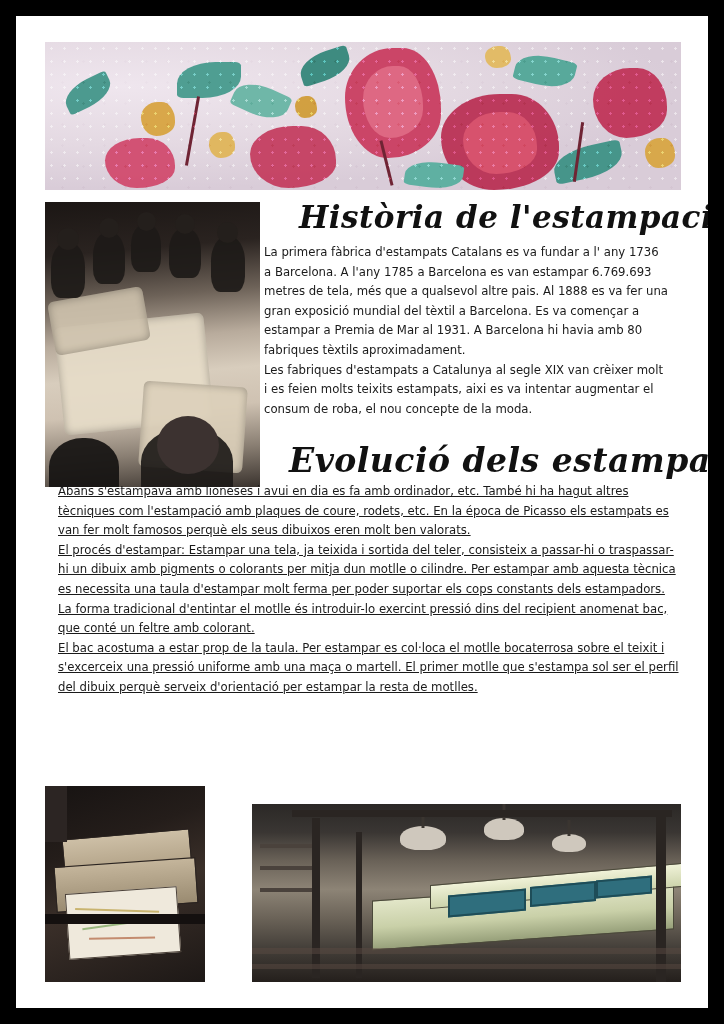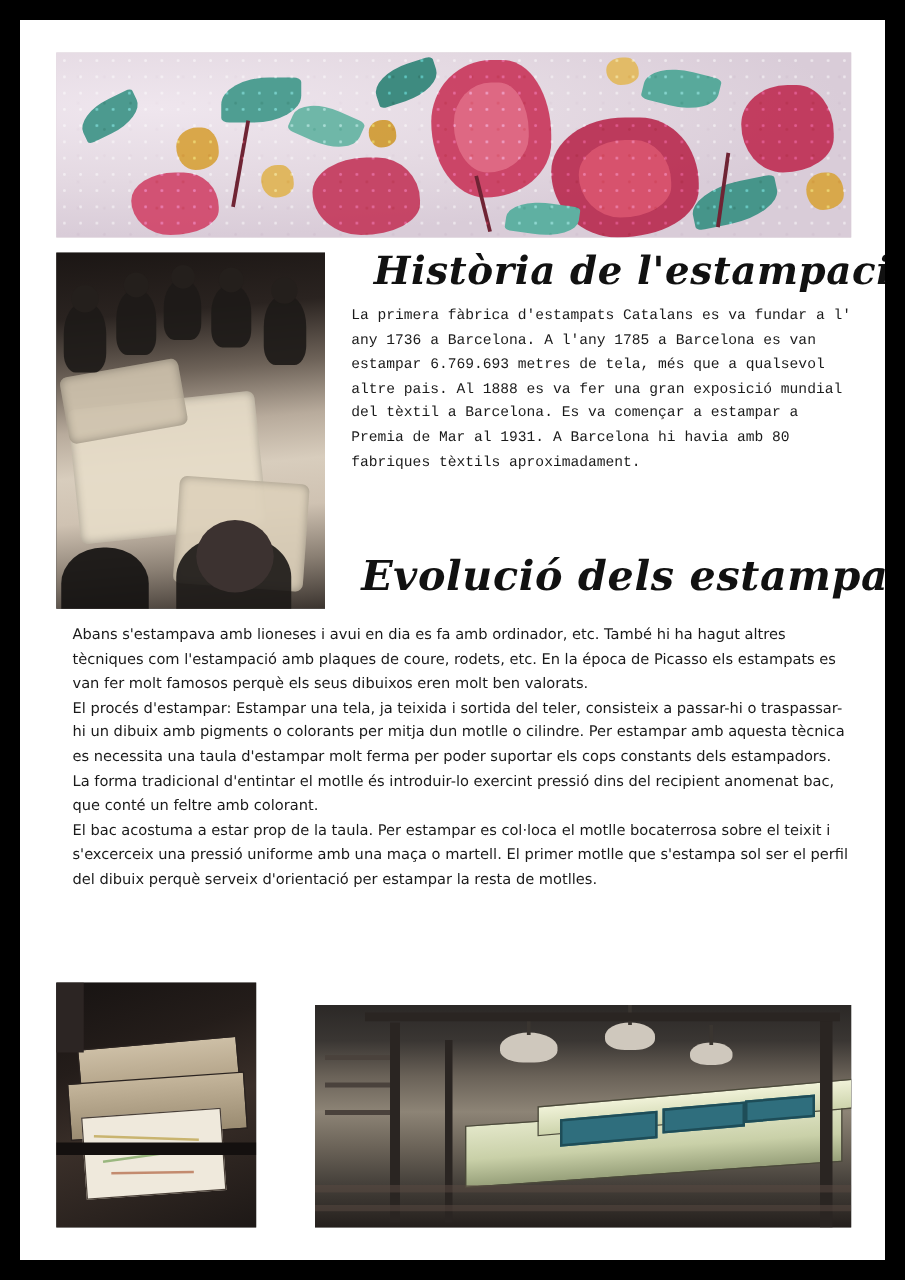--- a/index.html
+++ b/index.html
@@ -180,29 +180,29 @@
 
   .bodytext {
     position: absolute;
     color: #1a1a1a;
     font-family: "DejaVu Sans", sans-serif;
     font-size: 11.7px;
     line-height: 19.6px;
     text-align: left;
   }
   #para-historia {
-    left: 265px;
+    left: 248px;
     top: 227px;
     width: 405px;
-    font-family: Liberation Mono, monospace;
   }
   #para-evolucio {
     left: 42px;
-    top: 482px;
+    top: 466px;
     width: 622px;
+    text-decoration: underline;
   }
   .bodytext p { margin: 0; }
 </style>
 </head>
 <body>
 
 <div class="page">
 
   <div class="banner">
     <div class="base"></div>
@@ -261,20 +261,21 @@
     <div class="head" style="left:172px; top:20px; width:21px; height:21px;"></div>
 
     <div class="silhouette" style="left:96px; top:226px; width:92px; height:70px; border-radius:48% 48% 0 0;"></div>
     <div class="head" style="left:112px; top:214px; width:62px; height:58px; background:#3c3230;"></div>
 
     <div class="silhouette" style="left:4px; top:236px; width:70px; height:60px; border-radius:48% 48% 0 0; background:#151211;"></div>
   </div>
 
   <div class="bodytext" id="para-historia">
     <p>La primera fàbrica d'estampats Catalans es va fundar a l' any 1736 a Barcelona. A l'any 1785 a Barcelona es van estampar 6.769.693 metres de tela, més que a qualsevol altre pais.  Al 1888 es va fer una gran exposició mundial del tèxtil a Barcelona. Es va començar a estampar  a Premia de Mar al 1931. A Barcelona hi havia amb 80 fabriques tèxtils aproximadament.</p>
+    <p>Les fabriques d'estampats a Catalunya al segle XIX van crèixer molt i es feien molts teixits estampats, aixi es va intentar augmentar el consum de roba, el nou concepte de la moda.</p>
   </div>
 
   <div class="heading" id="heading-evolucio">Evolució dels estampats</div>
 
   <div class="bodytext" id="para-evolucio">
     <p>Abans s'estampava amb lioneses i avui en dia es fa amb ordinador, etc. També hi ha hagut altres tècniques com l'estampació amb plaques de coure, rodets, etc. En la época de Picasso els estampats es van fer molt famosos perquè els seus dibuixos eren molt ben valorats.</p>
     <p>El procés d'estampar: Estampar una tela, ja teixida i sortida del teler, consisteix a passar-hi o traspassar-hi un dibuix amb pigments o colorants per mitja dun motlle o cilindre.  Per estampar amb aquesta tècnica es necessita una taula d'estampar molt ferma per poder suportar els cops constants dels estampadors. La forma tradicional d'entintar el motlle és introduir-lo exercint pressió dins del recipient  anomenat bac, que conté un feltre amb colorant.</p>
     <p>El bac acostuma a estar prop de la taula. Per estampar es col·loca  el motlle bocaterrosa sobre el teixit i s'excerceix una pressió uniforme amb una maça o martell. El primer motlle que s'estampa sol ser el perfil del dibuix perquè serveix d'orientació per estampar la resta de motlles.</p>
   </div>
 

